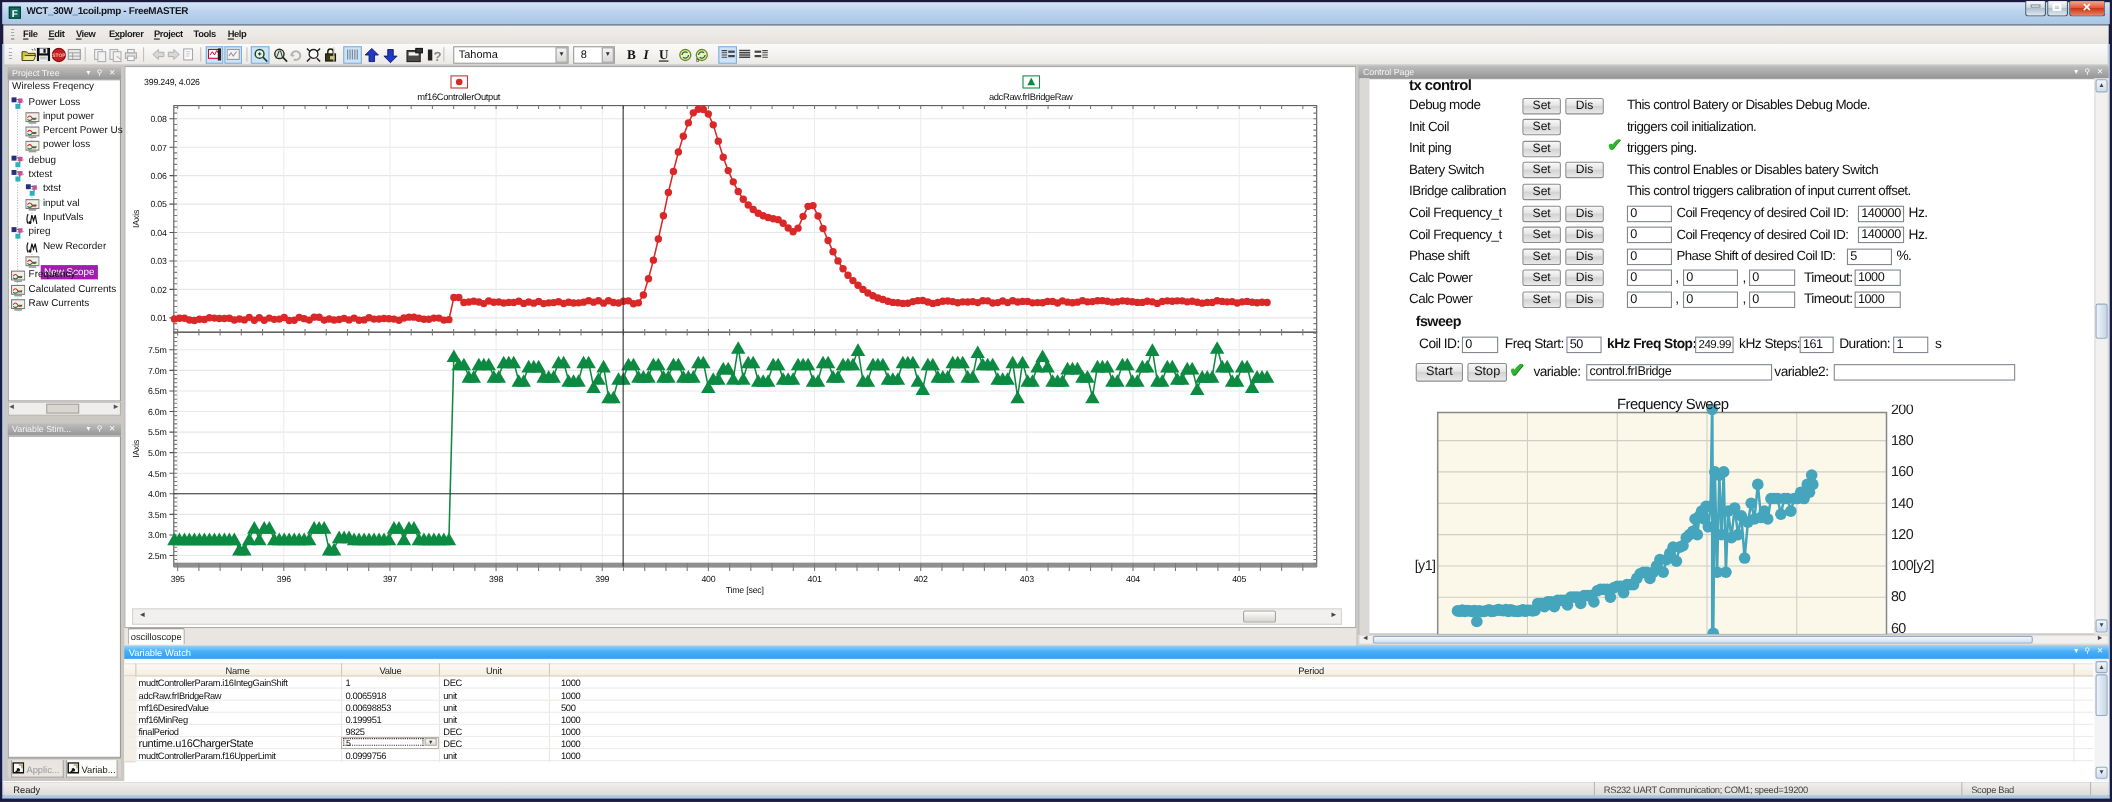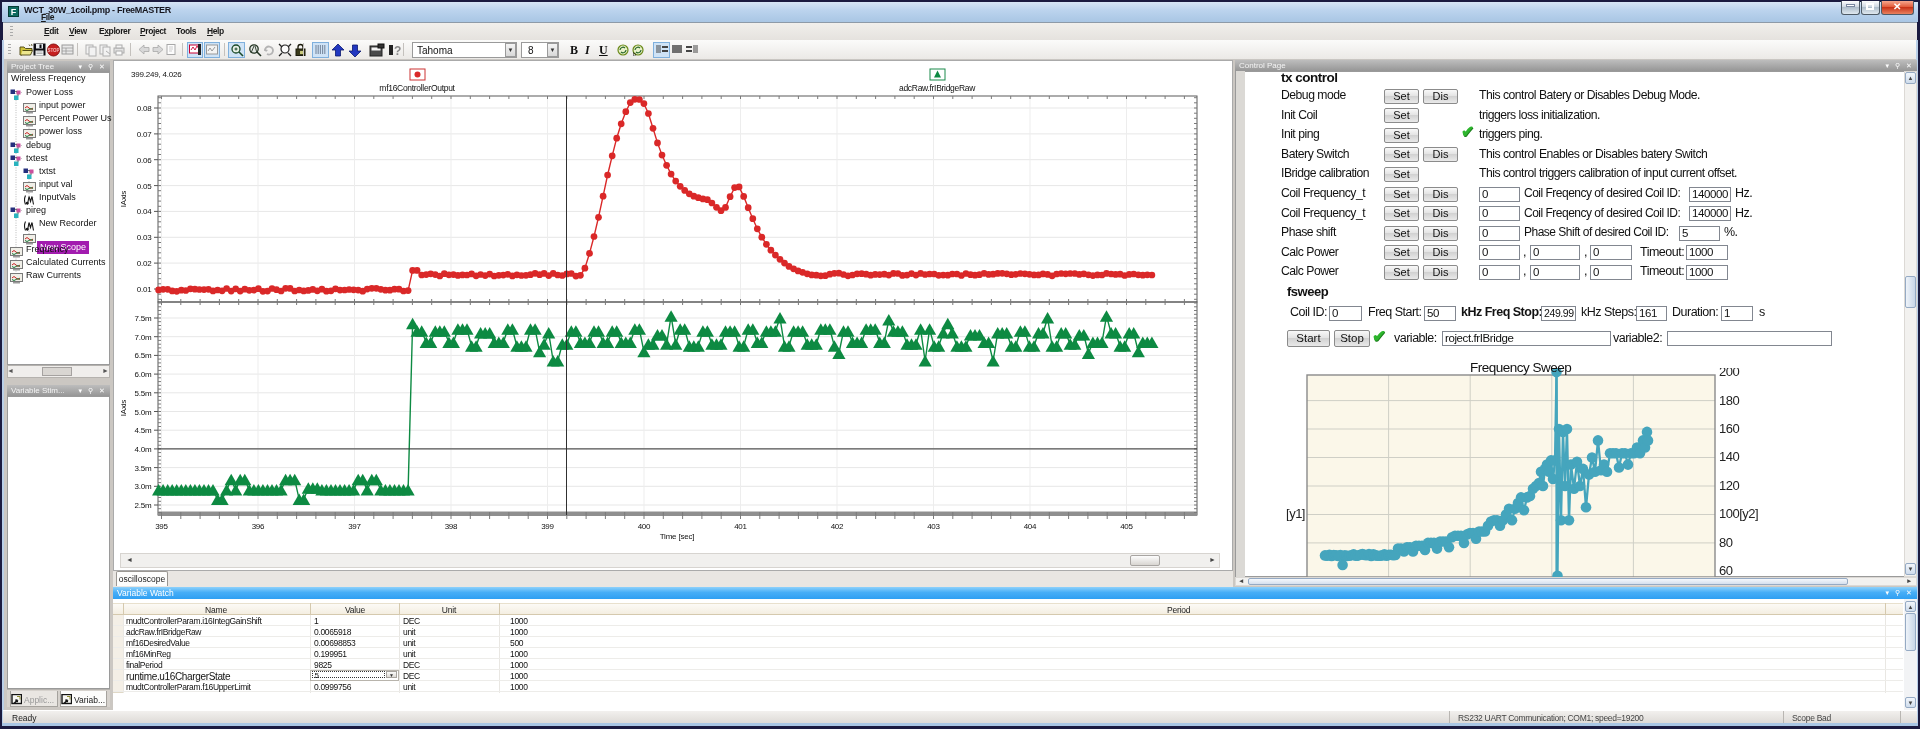--- a/index.html
+++ b/index.html
@@ -54,21 +54,21 @@
 <div id="titletxt" class="abs txt">WCT_30W_1coil.pmp - FreeMASTER</div>
 <div id="btnmin" class="abs winbtn"></div>
 <div id="btnmax" class="abs winbtn"></div>
 <div id="btnclose" class="abs winbtn"></div>
 <div class="winglyph" style="left:1846px;top:4px;width:9px;height:3px;background:#fff;border:1px solid #7a88a0;"></div>
 <div class="winglyph" style="left:1866px;top:3px;width:8px;height:7px;border:2px solid #fff;background:transparent;"></div>
 <div class="winglyph" style="left:1893px;top:1px;font-size:10px;">✕</div>
 
 <div id="menubar" class="abs"></div>
 <div class="grip" style="left:10px;top:26px;"></div>
-<div class="menuitem" style="left:21px;top:12px;margin-left:20px;"><u>F</u>ile</div>
+<div class="menuitem" style="left:21px;top:26px;"><u>F</u>ile</div>
 <div class="menuitem" style="left:44px;top:26px;"><u>E</u>dit</div>
 <div class="menuitem" style="left:69px;top:26px;"><u>V</u>iew</div>
 <div class="menuitem" style="left:99px;top:26px;">E<u>x</u>plorer</div>
 <div class="menuitem" style="left:140px;top:26px;"><u>P</u>roject</div>
 <div class="menuitem" style="left:176px;top:26px;">Tools</div>
 <div class="menuitem" style="left:207px;top:26px;"><u>H</u>elp</div>
 
 <div id="toolbar" class="abs"></div>
 <div id="tbicons">
 <div class="grip" style="left:8px;top:44px;"></div>
@@ -489,21 +489,21 @@
 <text x="20" y="150" text-anchor="end">[y1]</text>
 </g>
 </svg>
 <div class="txt" style="left:1281px;top:70px;font-size:13.5px;font-weight:bold;color:#111;">tx control</div>
 <div class="txt" style="left:1281px;top:88.0px;font-size:12.2px;font-weight:normal;color:#111;">Debug mode</div>
 <div class="cbtn" style="left:1384px;top:88.5px;width:35px;height:15px;font-size:11px;line-height:13px;">Set</div>
 <div class="cbtn" style="left:1423px;top:88.5px;width:35px;height:15px;font-size:11px;line-height:13px;">Dis</div>
 <div class="txt" style="left:1479px;top:88.0px;font-size:12.2px;font-weight:normal;color:#111;">This control Batery or Disables Debug Mode.</div>
 <div class="txt" style="left:1281px;top:107.6px;font-size:12.2px;font-weight:normal;color:#111;">Init Coil</div>
 <div class="cbtn" style="left:1384px;top:108.1px;width:35px;height:15px;font-size:11px;line-height:13px;">Set</div>
-<div class="txt" style="left:1479px;top:107.6px;font-size:12.2px;font-weight:normal;color:#111;">triggers loss initialization.</div>
+<div class="txt" style="left:1479px;top:107.6px;font-size:12.2px;font-weight:normal;color:#111;">triggers coil initialization.</div>
 <div class="txt" style="left:1281px;top:127.2px;font-size:12.2px;font-weight:normal;color:#111;">Init ping</div>
 <div class="cbtn" style="left:1384px;top:127.7px;width:35px;height:15px;font-size:11px;line-height:13px;">Set</div>
 <div class="txt" style="left:1461px;top:122.2px;font-size:16px;font-weight:bold;color:#2db52d;text-shadow:0.5px 0.5px 0 #1a7a1a;">✔</div>
 <div class="txt" style="left:1479px;top:127.2px;font-size:12.2px;font-weight:normal;color:#111;">triggers ping.</div>
 <div class="txt" style="left:1281px;top:146.8px;font-size:12.2px;font-weight:normal;color:#111;">Batery Switch</div>
 <div class="cbtn" style="left:1384px;top:147.3px;width:35px;height:15px;font-size:11px;line-height:13px;">Set</div>
 <div class="cbtn" style="left:1423px;top:147.3px;width:35px;height:15px;font-size:11px;line-height:13px;">Dis</div>
 <div class="txt" style="left:1479px;top:146.8px;font-size:12.2px;font-weight:normal;color:#111;">This control Enables or Disables batery Switch</div>
 <div class="txt" style="left:1281px;top:166.4px;font-size:12.2px;font-weight:normal;color:#111;">IBridge calibration</div>
 <div class="cbtn" style="left:1384px;top:166.9px;width:35px;height:15px;font-size:11px;line-height:13px;">Set</div>
@@ -558,21 +558,21 @@
 <div class="tin" style="left:1541px;top:305.5px;width:35px;height:15px;font-size:10.5px;line-height:13px;">249.99</div>
 <div class="txt" style="left:1581px;top:305px;font-size:12.5px;font-weight:normal;color:#111;">kHz Steps:</div>
 <div class="tin" style="left:1636px;top:305.5px;width:31px;height:15px;font-size:11.5px;line-height:13px;">161</div>
 <div class="txt" style="left:1672px;top:305px;font-size:12.5px;font-weight:normal;color:#111;">Duration:</div>
 <div class="tin" style="left:1721px;top:305.5px;width:32px;height:15px;font-size:11.5px;line-height:13px;">1</div>
 <div class="txt" style="left:1759px;top:305px;font-size:12.5px;font-weight:normal;color:#111;">s</div>
 <div class="cbtn" style="left:1287px;top:330px;width:43px;height:17px;font-size:11.5px;line-height:15px;">Start</div>
 <div class="cbtn" style="left:1334px;top:330px;width:36px;height:17px;font-size:11.5px;line-height:15px;">Stop</div>
 <div class="txt" style="left:1372px;top:326px;font-size:17px;font-weight:bold;color:#2db52d;text-shadow:0.5px 0.5px 0 #1a7a1a;">✔</div>
 <div class="txt" style="left:1394px;top:331px;font-size:12.5px;font-weight:normal;color:#111;">variable:</div>
-<div class="tin" style="left:1442px;top:331px;width:169px;height:15px;font-size:11.5px;line-height:13px;">roject.frIBridge</div>
+<div class="tin" style="left:1442px;top:331px;width:169px;height:15px;font-size:11.5px;line-height:13px;">control.frIBridge</div>
 <div class="txt" style="left:1613px;top:331px;font-size:12.5px;font-weight:normal;color:#111;">variable2:</div>
 <div class="tin" style="left:1667px;top:331px;width:165px;height:15px;font-size:11.5px;line-height:13px;"></div>
 <div class="txt" style="left:1470px;top:360px;font-size:13.5px;font-weight:normal;color:#111;">Frequency Sweep</div>
 </div>
 
 <div id="cpscroll">
 <div class="abs" style="left:1236px;top:71px;width:9px;height:506px;background:#dbd9d5;"></div>
 <div class="abs" style="left:1904px;top:71px;width:13px;height:506px;background:#f2f1ef;border:1px solid #dcd9d5;"></div>
 <div class="abs" style="left:1905px;top:72px;width:11px;height:12px;background:linear-gradient(#f2f6fb,#cfdcec);border:1px solid #95aac4;border-radius:2px;font-size:6px;text-align:center;line-height:11px;color:#444;">▲</div>
 <div class="abs" style="left:1905px;top:276px;width:11px;height:32px;background:linear-gradient(90deg,#eef3f9,#c8d6e8);border:1px solid #95aac4;border-radius:2px;"></div>
@@ -583,21 +583,21 @@
 <div class="txt" style="left:1906px;top:577px;font-size:6.5px;color:#444;">►</div>
 </div>
 
 <div id="vwhdr" class="abs">Variable Watch<span class="phbtns" style="line-height:12px;">▾ ⚲ ✕</span></div>
 <div class="abs" style="left:113px;top:599px;width:1804px;height:111px;background:#fff;"></div>
 <div id="vwtable">
 <div class="abs" style="left:113px;top:603px;width:1790px;height:11.5px;background:linear-gradient(#fcfaf6,#f4eee1);border-top:1px solid #e8e0cd;border-bottom:1px solid #d5c9ae;"></div>
 <div class="txt" style="left:191px;top:604.5px;width:50px;text-align:center;font-size:8.5px;letter-spacing:-0.2px;color:#222;">Name</div>
 <div class="txt" style="left:330px;top:604.5px;width:50px;text-align:center;font-size:8.5px;letter-spacing:-0.2px;color:#222;">Value</div>
 <div class="txt" style="left:424px;top:604.5px;width:50px;text-align:center;font-size:8.5px;letter-spacing:-0.2px;color:#222;">Unit</div>
-<div class="txt" style="left:1167px;top:604.5px;width:50px;font-size:8.5px;letter-spacing:-0.2px;color:#222;">Period</div>
+<div class="txt" style="left:1167px;top:604.5px;width:50px;text-align:center;font-size:8.5px;letter-spacing:-0.2px;color:#222;">Period</div>
 <div class="abs" style="left:123px;top:603px;width:1px;height:11.5px;background:#d5c9ae;"></div>
 <div class="abs" style="left:123px;top:614.5px;width:1px;height:78px;background:#e9e7e3;"></div>
 <div class="abs" style="left:310px;top:603px;width:1px;height:11.5px;background:#d5c9ae;"></div>
 <div class="abs" style="left:310px;top:614.5px;width:1px;height:78px;background:#e9e7e3;"></div>
 <div class="abs" style="left:399px;top:603px;width:1px;height:11.5px;background:#d5c9ae;"></div>
 <div class="abs" style="left:399px;top:614.5px;width:1px;height:78px;background:#e9e7e3;"></div>
 <div class="abs" style="left:499px;top:603px;width:1px;height:11.5px;background:#d5c9ae;"></div>
 <div class="abs" style="left:499px;top:614.5px;width:1px;height:78px;background:#e9e7e3;"></div>
 <div class="abs" style="left:1885px;top:603px;width:1px;height:11.5px;background:#d5c9ae;"></div>
 <div class="abs" style="left:1885px;top:614.5px;width:1px;height:78px;background:#e9e7e3;"></div>

